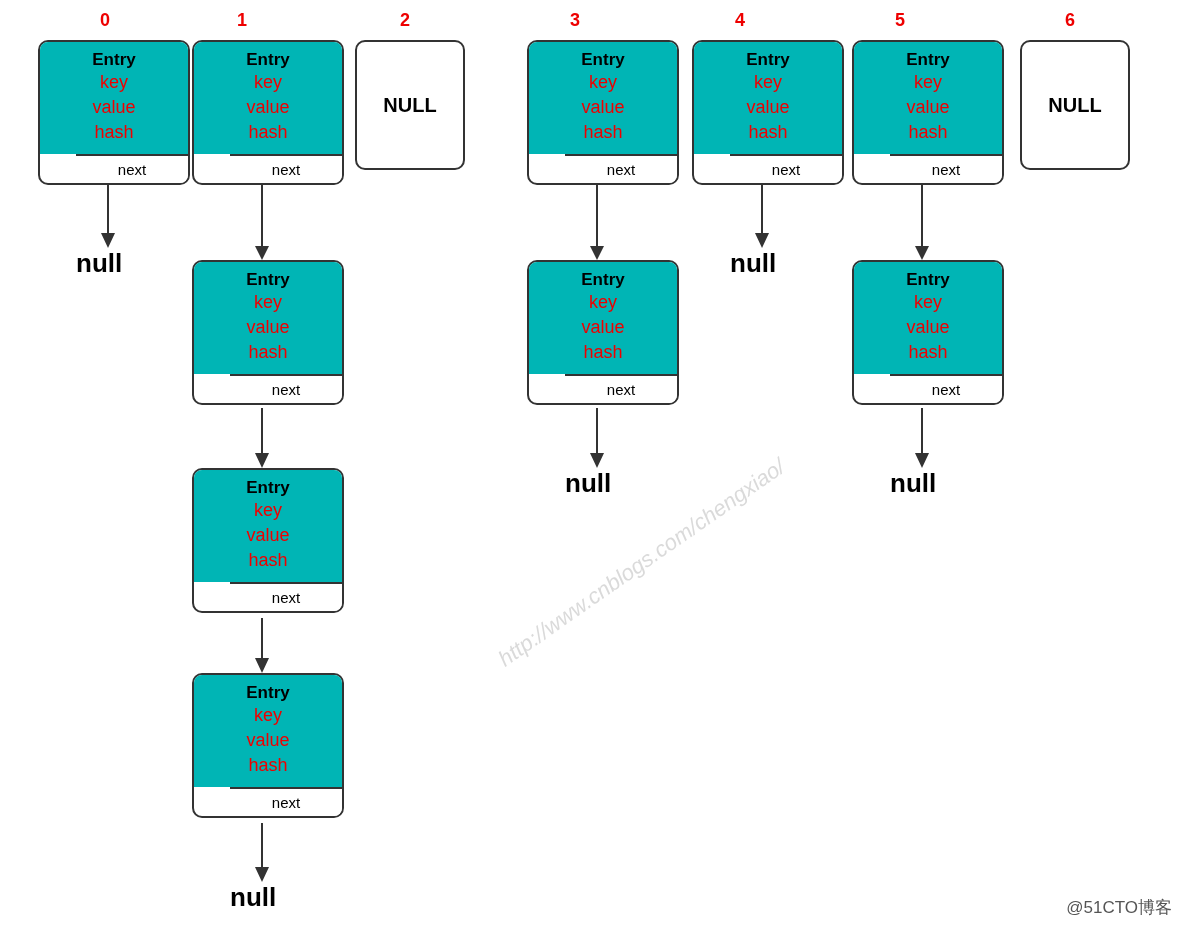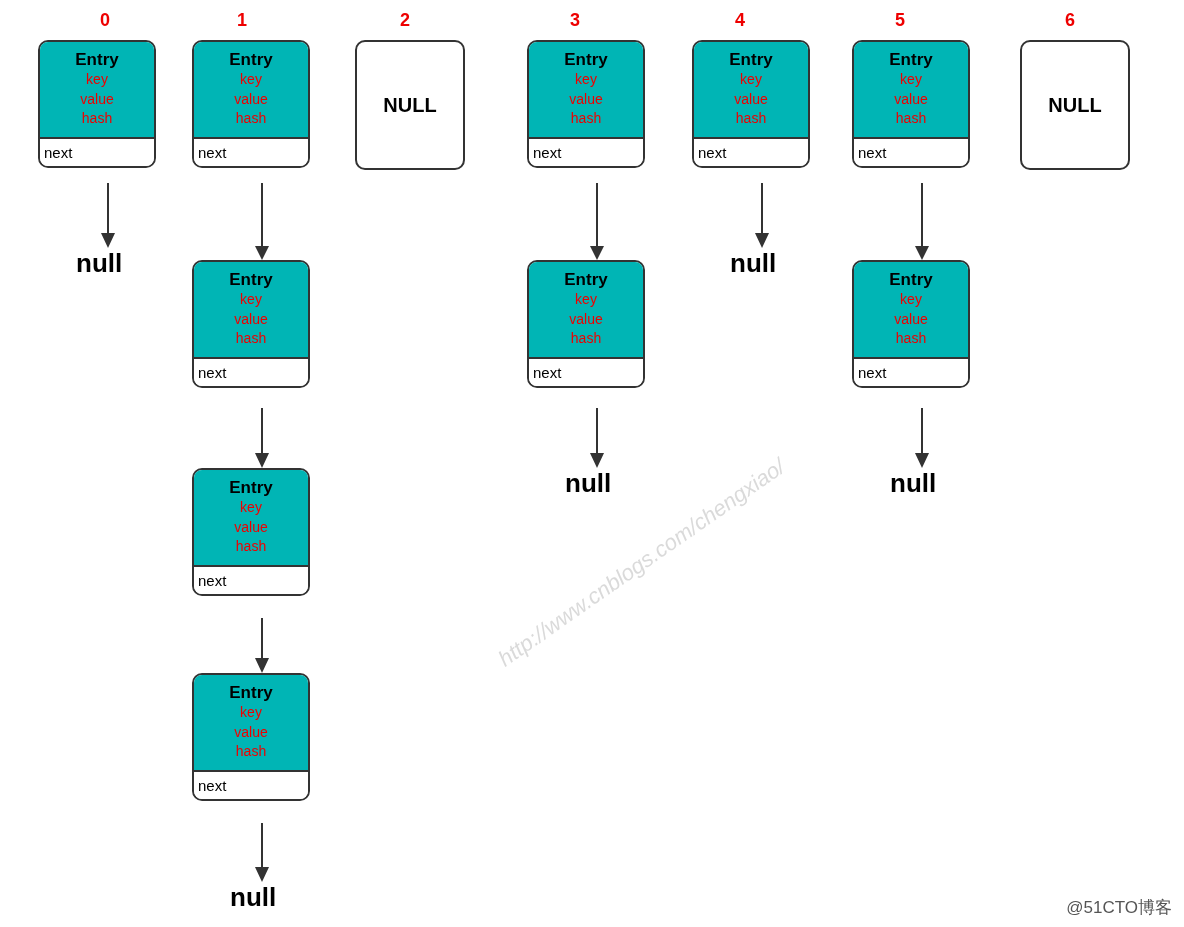--- a/index.html
+++ b/index.html
@@ -28,48 +28,50 @@
       color: #e00;
       text-align: center;
     }
 
     
     .entry-box {
       position: absolute;
       border: 2px solid #333;
       border-radius: 10px;
       overflow: hidden;
-      width: 118px;
+      width: 152px;
     }
 
     .entry-top {
       background: #00b5b5;
       padding: 8px 4px 8px 4px;
       text-align: center;
     }
 
     .entry-title {
       font-size: 17px;
       font-weight: bold;
       color: #000;
     }
 
     .entry-field {
-      font-size: 14px;
+      font-size: 18px;
       color: #e00;
       line-height: 1.4;
     }
 
     .entry-next {
       background: #fff;
       border-top: 2px solid #333;
+      text-align: center;
       padding: 5px 4px;
       font-size: 15px;
       font-weight: normal;
       color: #000;
+      margin-left: 36px;
     }
 
     
     .null-box {
       position: absolute;
       border: 2px solid #333;
       border-radius: 10px;
       background: #fff;
       text-align: center;
       font-size: 20px;

